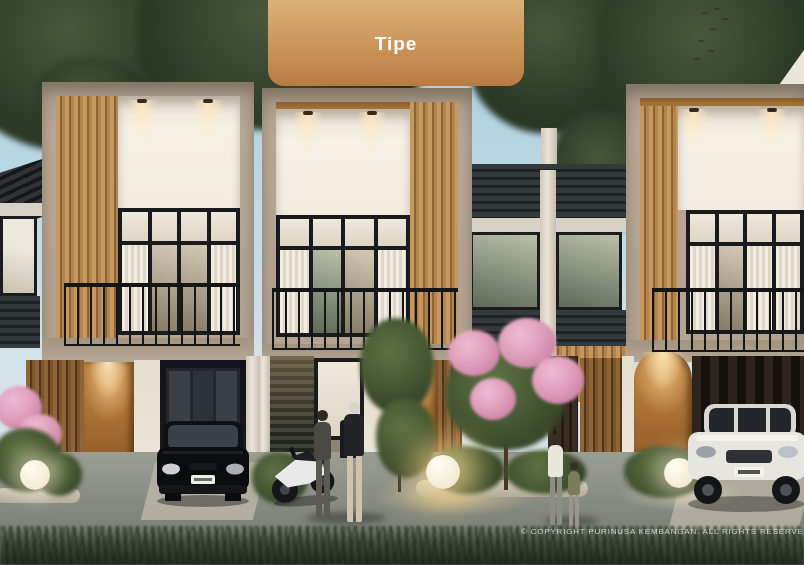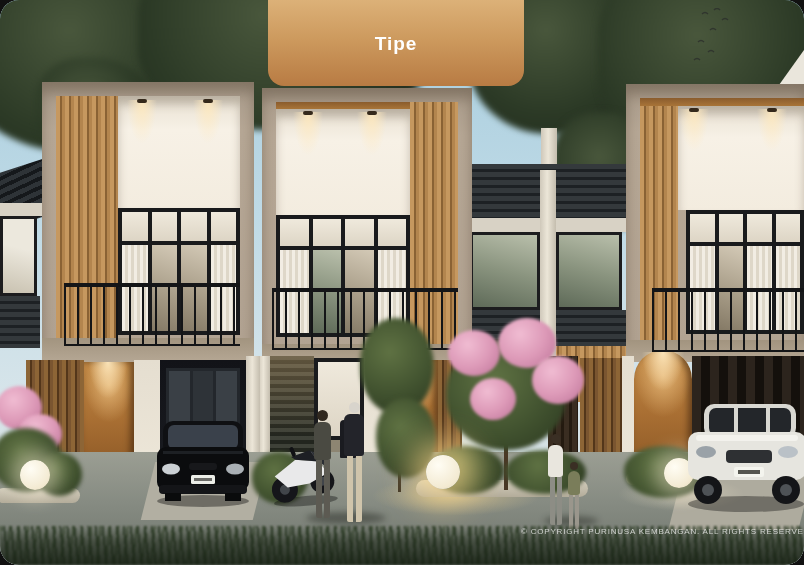--- a/index.html
+++ b/index.html
@@ -1,18 +1,18 @@
 <!DOCTYPE html>
 <html><head>
 <meta charset="utf-8">
 <title>Tipe 2 Lt</title>
 <style>
   html,body{margin:0;padding:0;background:#111;}
   .scene{position:relative;width:804px;height:565px;overflow:hidden;margin:0 auto;
-         font-family:"Liberation Sans",sans-serif;background:#b7d6e4;border-radius:19px;}
+         font-family:"Liberation Sans",sans-serif;background:#b7d6e4;}
   .abs{position:absolute;}
   
   .sky{inset:0;background:linear-gradient(180deg,#a6ccdd 0%,#bfdae6 38%,#d8e5ea 72%,#cdd6d4 100%);}
   .tree{border-radius:42% 58% 52% 48%;filter:blur(3px);
         background:radial-gradient(circle at 42% 38%,#49573c 0%,#2c3a26 55%,#1d271a 100%);}
   .slats{background:repeating-linear-gradient(90deg,#c6985f 0 4px,#8a6234 4px 6px,#b3854e 6px 9px);}
   .slats-dark{background:repeating-linear-gradient(90deg,#8d6536 0 4px,#53361a 4px 6px,#7a5530 6px 9px);}
   .stone{background:repeating-linear-gradient(180deg,#34393c 0 5px,#1d2124 5px 8px);}
   .rooft{background:repeating-linear-gradient(172deg,#2e3337 0 5px,#15181b 5px 9px);}
   .hstripe{background:linear-gradient(180deg,rgba(255,205,140,.28),rgba(255,205,140,0) 55%),

